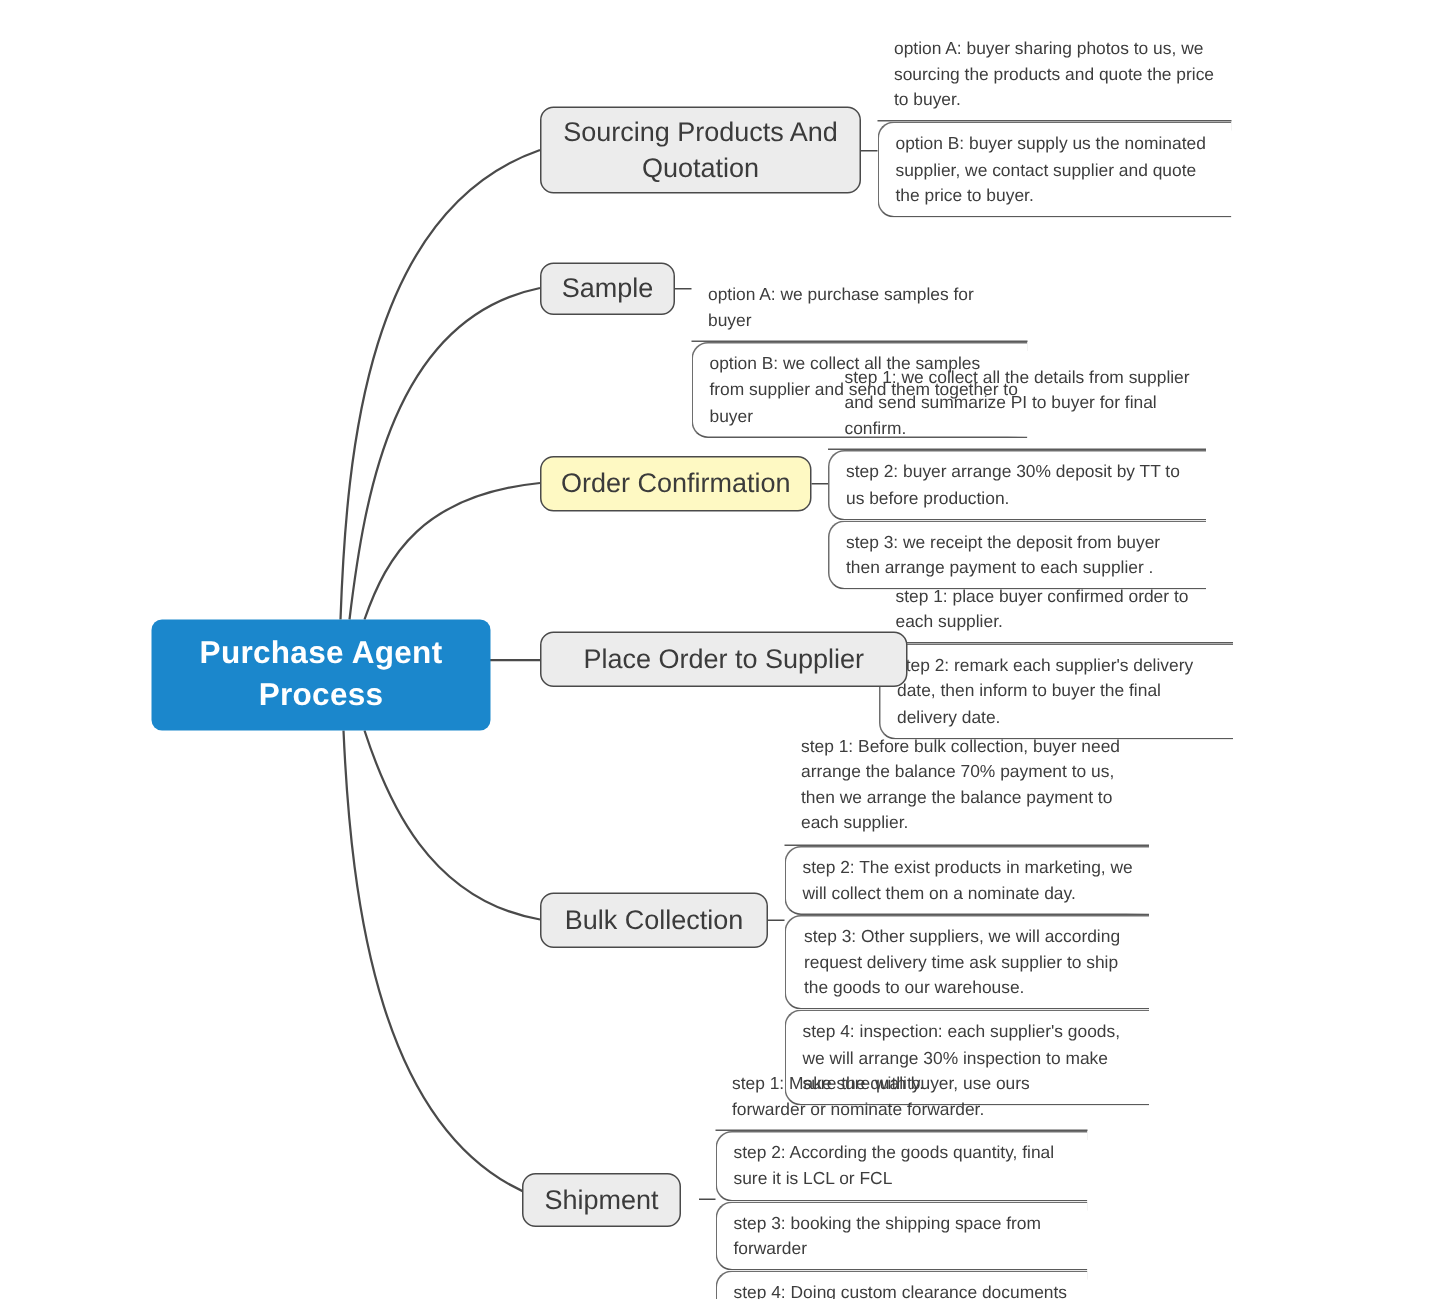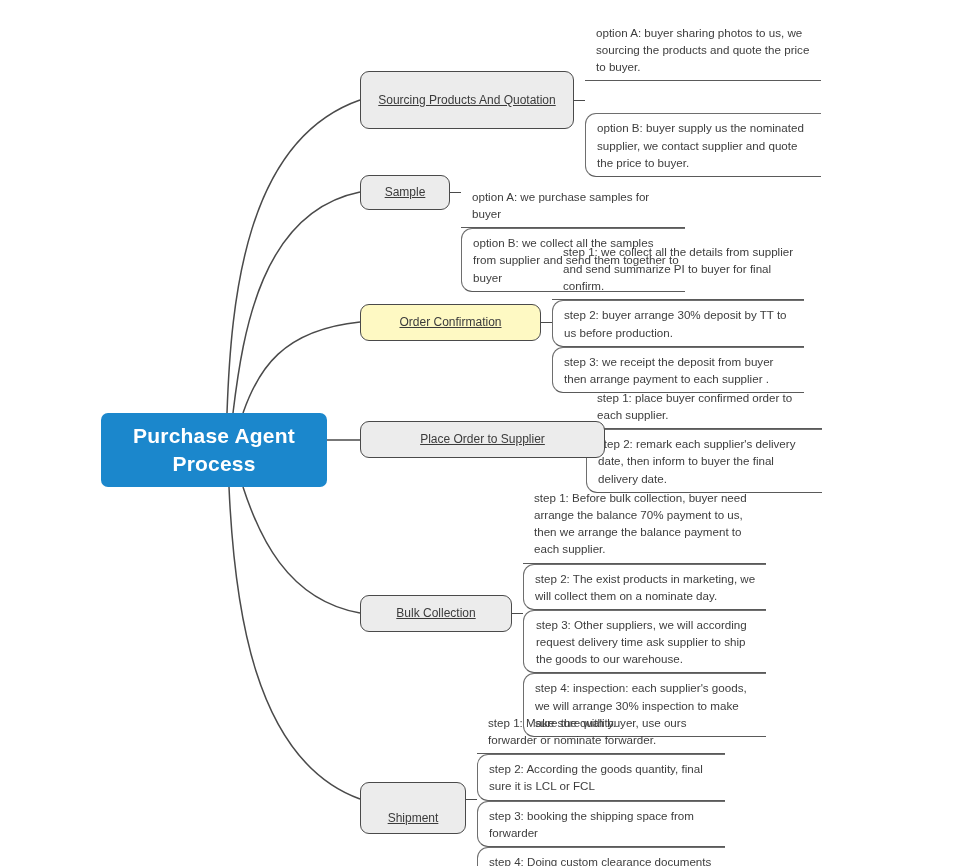--- a/index.html
+++ b/index.html
@@ -50,26 +50,25 @@
   .branch-node {
     position: absolute;
     box-sizing: border-box;
     display: flex;
     align-items: center;
     justify-content: center;
     background: #ececec;
     border: 1.6px solid #4a4a4a;
     border-radius: 9px;
     color: #3b3b3b;
-    font-size: 12px;
+    font-size: 18px;
     line-height: 1.35;
     text-align: center;
     padding: 7px 12px;
     z-index: 3;
-    text-decoration: underline;
   }
 
   
   .leaf-group {
     position: absolute;
     z-index: 2;
   }
   .leaf {
     position: relative;
     box-sizing: border-box;
@@ -119,21 +118,21 @@
   <div class="root-node" style="left: 101px; top: 413px; width: 226px; height: 74px; background: rgb(27, 135, 204);">
     <span>Purchase Agent Process</span>
   </div>
 
   <div class="branch-node" style="left: 360px; top: 71px; width: 214px; height: 58px; background: rgb(236, 236, 236); border-color: rgb(74, 74, 74);">
     <span>Sourcing Products And Quotation</span>
   </div>
   <div class="stub" style="left:574px; top:100px; width:11px;"></div>
   <div class="leaf-group" style="left:585px; top:19px; width:236px;">
     <div class="leaf first" style="color: rgb(61, 61, 61);">option A: buyer sharing photos to us, we sourcing the products and quote the price to buyer.</div>
-    <div class="leaf bracket" style="color: rgb(61, 61, 61); margin-top: 32px;">option B: buyer supply us the nominated supplier, we contact supplier and quote the price to buyer.</div>
+    <div class="leaf bracket" style="color: rgb(61, 61, 61);">option B: buyer supply us the nominated supplier, we contact supplier and quote the price to buyer.</div>
   </div>
 
   <div class="branch-node" style="left: 360px; top: 175px; width: 90px; height: 35px; background: rgb(236, 236, 236); border-color: rgb(74, 74, 74);">
     <span>Sample</span>
   </div>
   <div class="stub" style="left:450px; top:192px; width:11px;"></div>
   <div class="leaf-group" style="left:461px; top:155px; width:224px;">
     <div class="leaf first" style="color: rgb(61, 61, 61); margin-top: 28px;">option A: we purchase samples for buyer</div>
     <div class="leaf bracket" style="color: rgb(61, 61, 61);">option B: we collect all the samples from supplier and send them together to buyer</div>
   </div>
@@ -161,21 +160,21 @@
     <span>Bulk Collection</span>
   </div>
   <div class="stub" style="left:512px; top:613px; width:11px;"></div>
   <div class="leaf-group" style="left:523px; top:484px; width:243px;">
     <div class="leaf first" style="color: rgb(61, 61, 61);">step 1: Before bulk collection,  buyer need arrange the balance 70% payment to us, then we arrange the balance payment to each supplier.</div>
     <div class="leaf bracket" style="color: rgb(61, 61, 61);">step 2:  The exist products in marketing, we will  collect them on a nominate day.</div>
     <div class="leaf bracket" style="color: rgb(61, 61, 61); padding-left: 12px;">step 3: Other suppliers, we will according request delivery time ask supplier to ship the goods to our warehouse.</div>
     <div class="leaf bracket" style="color: rgb(61, 61, 61);"> step 4: inspection: each supplier's goods, we will arrange 30% inspection to make sure the quality.</div>
   </div>
 
-  <div class="branch-node" style="left: 360px; top: 782px; width: 106px; height: 52px; background: rgb(236, 236, 236); border-color: rgb(74, 74, 74); align-items: flex-end;">
+  <div class="branch-node" style="left: 348px; top: 782px; width: 106px; height: 36px; background: rgb(236, 236, 236); border-color: rgb(74, 74, 74);">
     <span>Shipment</span>
   </div>
   <div class="stub" style="left:466px; top:799px; width:11px;"></div>
   <div class="leaf-group" style="left:477px; top:709px; width:248px;">
     <div class="leaf first" style="color: rgb(61, 61, 61);">step 1:  Make sure with buyer, use ours forwarder or nominate forwarder.</div>
     <div class="leaf bracket" style="color: rgb(61, 61, 61);">step 2: According the goods quantity, final sure it is LCL or FCL</div>
     <div class="leaf bracket" style="color: rgb(61, 61, 61);">step 3: booking the shipping space from forwarder</div>
     <div class="leaf bracket" style="color: rgb(61, 61, 61);">step 4:  Doing custom clearance documents for buyer.</div>
   </div>
 

